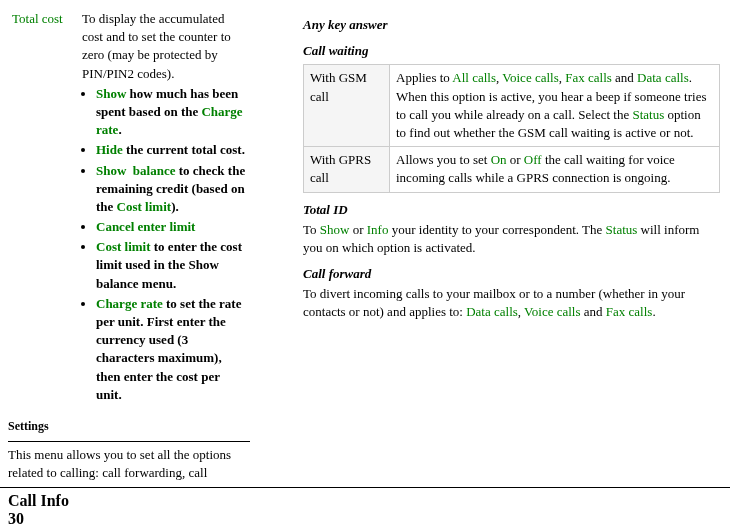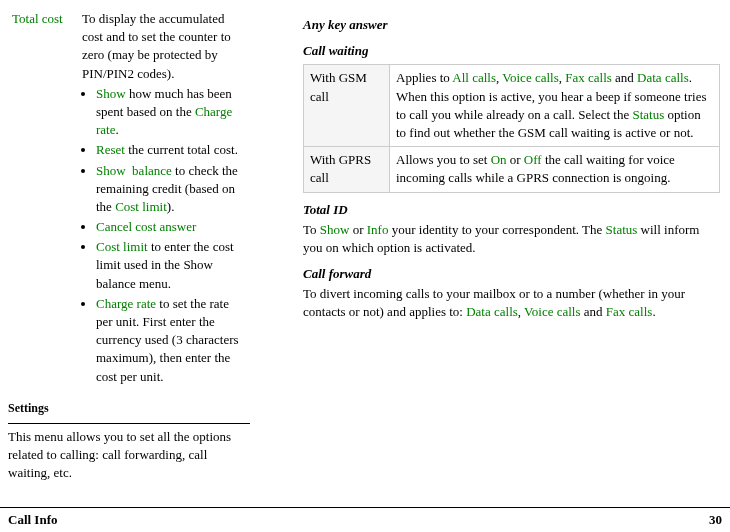--- a/index.html
+++ b/index.html
@@ -35,22 +35,23 @@
       flex: 1;
       padding: 8px 10px 8px 14px;
       font-size: 13px;
       line-height: 1.4;
     }
     .footer {
       border-top: 1px solid #000;
       display: flex;
       justify-content: space-between;
       padding: 4px 8px;
-      font-size: 13px;
+      font-size: 16px;
       font-weight: bold;
+      flex-direction: column;
     }
     .green { color: #008000; }
     .section-heading {
       font-size: 12px;
       font-weight: bold;
       margin-top: 10px;
       margin-bottom: 2px;
     }
     .subsection-heading {
       font-style: italic;
@@ -99,20 +100,21 @@
       border: 1px solid #000;
       padding: 0 3px;
       font-size: 11px;
       font-family: monospace;
       vertical-align: middle;
       margin: 0 2px;
     }
     ul {
       margin-left: 14px;
       margin-top: 2px;
+      font-weight: bold;
     }
     ul li {
       margin-bottom: 2px;
     }
     p { margin-bottom: 4px; }
     .divider {
       border: none;
       border-top: 1px solid #000;
       margin: 6px 0 4px 0;
     }
@@ -125,23 +127,23 @@
 
     <div class="left-col">
       <table class="def-table">
         <tbody>
             <tr>
           <td><span class="green">Total cost</span></td>
           <td>
             <span>To display the accumulated cost and to set the counter to zero (may be protected by PIN/PIN2 codes).</span>
             <ul>
               <li><span class="green">Show</span> how much has been spent based on the <span class="green">Charge rate</span>.</li>
-              <li><span class="green">Reset</span> the current total cost.</li>
+              <li><span class="green">Hide</span> the current total cost.</li>
               <li><span class="green">Show&nbsp;&nbsp;balance</span> to check the remaining credit (based on the <span class="green">Cost limit</span>).</li>
-              <li><span class="green">Cancel cost answer</span></li>
+              <li><span class="green">Cancel enter limit</span></li>
               <li><span class="green">Cost limit</span> to enter the cost limit used in the Show balance menu.</li>
               <li><span class="green">Charge rate</span> to set the rate per unit. First enter the currency used (3 characters maximum), then enter the cost per unit.</li>
             </ul>
           </td>
         </tr>
       </tbody>
         </table>
 
       <div class="section-heading">Settings</div>
       <hr class="divider">

